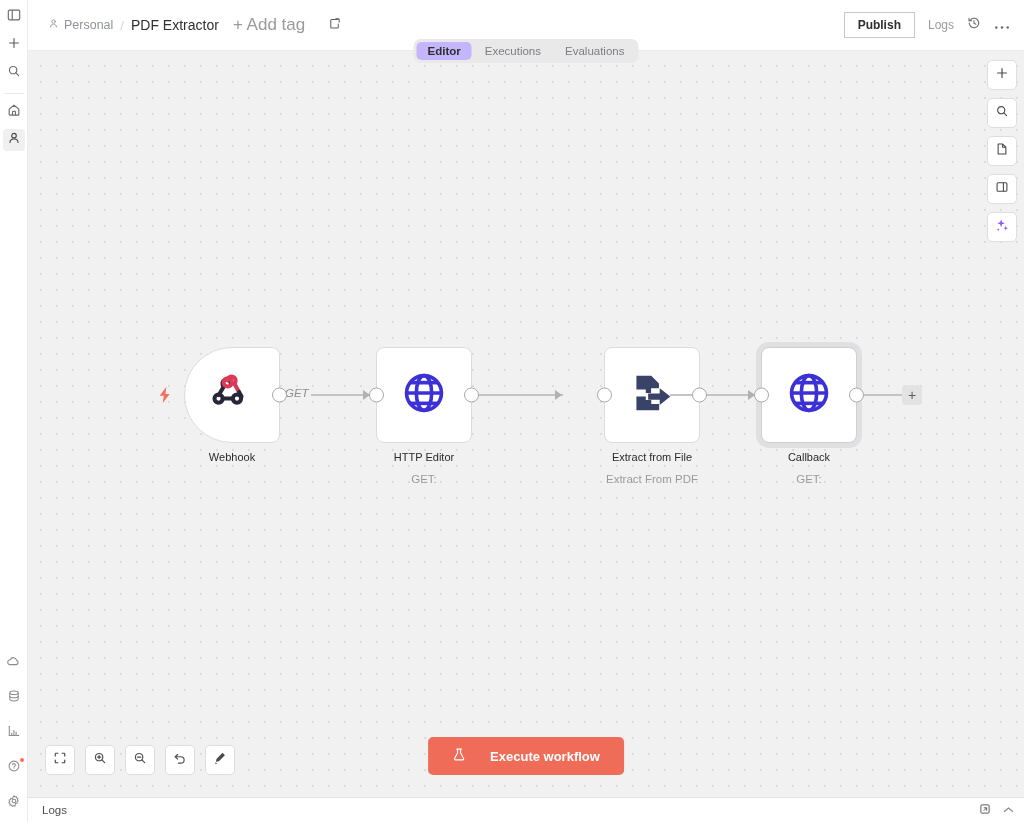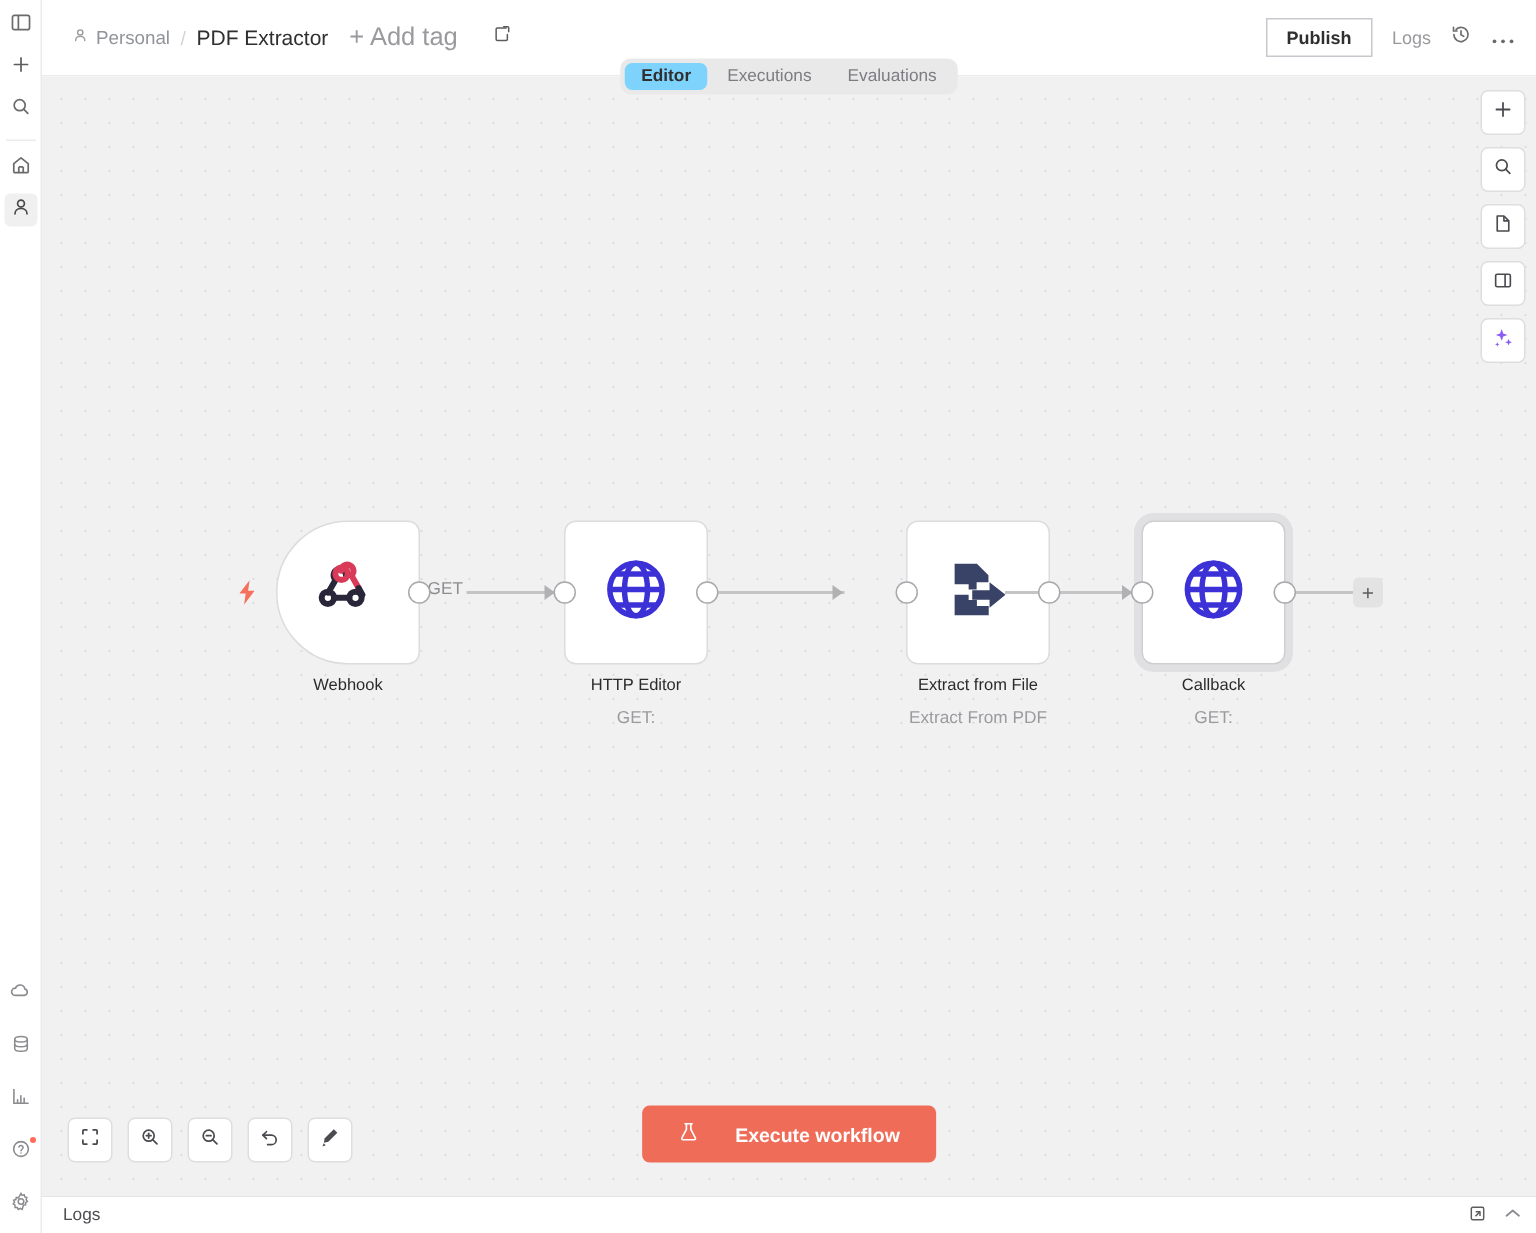--- a/index.html
+++ b/index.html
@@ -79,21 +79,21 @@
   .tabs {
     position: absolute; top: 39px; left: 50%; transform: translateX(-50%);
     display: flex; align-items: center; gap: 2px;
     background: #e9e9e9; border-radius: 7px; padding: 3px;
     z-index: 25;
   }
   .tab {
     font-size: 11.5px; color: #7c7c82; padding: 3px 11px;
     border-radius: 5px; cursor: pointer; white-space: nowrap;
   }
-  .tab.active { background: #7dd3fc; color: #2f2f2f; font-weight: 600; }
+  .tab.active { background: #c4b5fd; color: #2f2f2f; font-weight: 600; }
 
   
   .canvas {
     flex: 1; position: relative;
     background-color: #f1f1f1;
     background-image: radial-gradient(circle, #dcdcdc 1.05px, transparent 1.05px);
     background-size: 16px 16px;
     background-position: 5px 7px;
     overflow: hidden;
   }
@@ -162,21 +162,21 @@
   }
   .conn-arrow {
     position: absolute; width: 0; height: 0;
     border-top: 5px solid transparent;
     border-bottom: 5px solid transparent;
     border-left: 7px solid #b1b1b4;
     z-index: 2;
   }
   .conn-label {
     position: absolute; font-size: 11.5px; color: #8d8d92;
-    background: #f1f1f1; padding: 0 2px; z-index: 3;
+    background: #f1f1f1; padding: 0 2px; z-index: 3; font-style: italic;
   }
   .plus-stub {
     position: absolute; width: 20px; height: 20px;
     background: #e3e3e4; border-radius: 4px;
     display: flex; align-items: center; justify-content: center;
     color: #5c5c60; font-size: 14px; cursor: pointer; z-index: 4;
   }
   .bolt {
     position: absolute; color: #f4705c; z-index: 4;
     display: flex; align-items: center;

